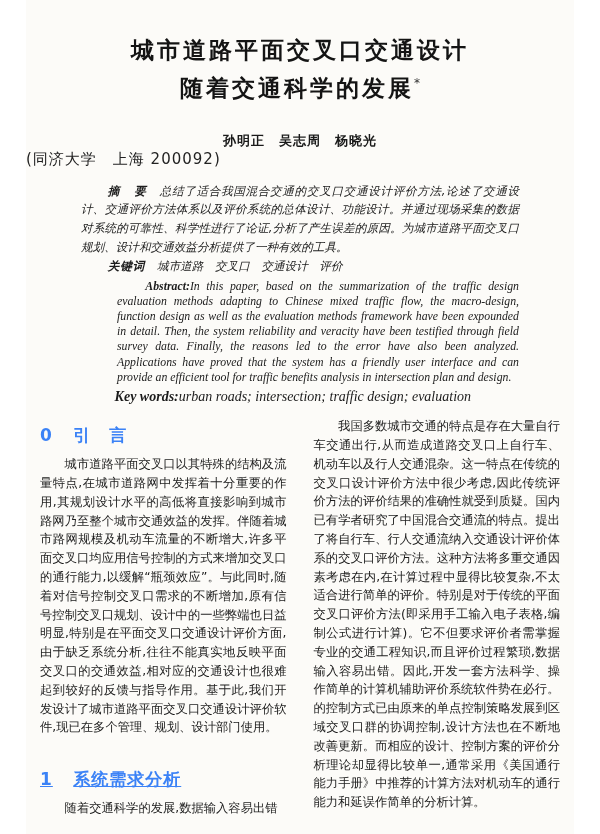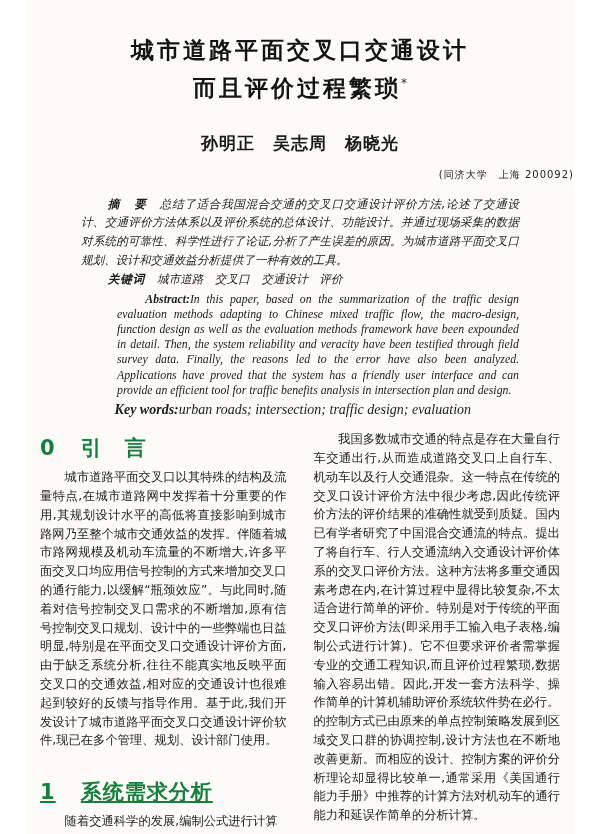--- a/index.html
+++ b/index.html
@@ -12,25 +12,25 @@
   }
   
   .title-block { text-align:center; padding-top:34px; }
   .title-line {
     font-size:23px; font-weight:700; line-height:33px;
     letter-spacing:3px; color:#141414;
   }
   .title-marker { font-size:12px; vertical-align:super; font-weight:400; letter-spacing:0; color:#333; }
   .authors {
     text-align:center; margin-top:27px;
-    font-size:17px; font-weight:700; letter-spacing:1px; color:#1a1a1a;
+    font-size:13px; font-weight:700; letter-spacing:1px; color:#1a1a1a;
   }
   .affiliation {
-    text-align:right; margin-top:13px;
-    font-size:10px; color:#222; letter-spacing:1px;
+    text-align:left; 
+    font-size:15px; color:#222; letter-spacing:1px;
   }
   
   .abstract-block { margin:13px 55px 0 55px;font-style:italic; }
   .cn-abstract {
     font-size:11.6px; line-height:18.8px; text-align:justify;
     text-indent:2.3em; color:#1c1c1c;
   }
   .inline-label { font-weight:700; letter-spacing:1px;text-align:right; }
   .cn-keywords {
     font-size:11.6px; line-height:18.8px; text-indent:2.3em; color:#1c1c1c;
@@ -43,61 +43,61 @@
   }
   .en-abstract .inline-label, .en-keywords .inline-label { letter-spacing:0; }
   .en-keywords {
     font-family:"Liberation Serif", serif;
     font-size:14px; line-height:15.2px; text-indent:2.4em; margin-top:4px; color:#1b1b1b;
   }
   
   .columns { display:flex; gap:27px; margin:13px 14px 0 14px; }
   .col { width:273px; font-size:12.3px; line-height:18.8px; text-align:justify; color:#1c1c1c; }
   .sec-heading {
-    font-size:21px; font-weight:700; color:#15803d; letter-spacing:1px;
+    font-size:17px; font-weight:700; color:#3b82f6; letter-spacing:1px;
     margin:7px 0 9px 0; line-height:22px;
   }
   .sec-heading .sec-num { margin-right:1.2em; font-weight:700; }
   .body-para { text-indent:2em; }
   .body-para.no-indent { text-indent:0; }
   .sec-heading.mid { margin-top:31px;text-decoration:underline; }
   .sec-heading.cut { margin-top:18px; }
   
   .footnote { margin-top:41px; font-size:11px; line-height:16.5px; color:#242424; }
   .footnote-rule { width:156px; height:2px; background:#4d4d4d; margin:0 0 7px -4px; }
   .footnote-line { letter-spacing:0.5px; }
 </style>
 </head>
 <body>
 
 <div class="page">
 
   <div class="title-block">
     <div class="title-line">城市道路平面交叉口交通设计</div>
-    <div class="title-line"><span>而且评价过程繁琐</span><sup class="title-marker">*</sup></div>
+    <div class="title-line"><span>随着交通科学的发展</span><sup class="title-marker">*</sup></div>
   </div>
 
   <div class="authors">孙明正　吴志周　杨晓光</div>
   <div class="affiliation">(同济大学　上海 200092)</div>
 
   <div class="abstract-block">
     <p class="cn-abstract"><span class="inline-label">摘　要</span>　<span>总结了适合我国混合交通的交叉口交通设计评价方法,论述了交通设计、交通评价方法体系以及评价系统的总体设计、功能设计。并通过现场采集的数据对系统的可靠性、科学性进行了论证,分析了产生误差的原因。为城市道路平面交叉口规划、设计和交通效益分析提供了一种有效的工具。</span></p>
     <p class="cn-keywords"><span class="inline-label">关键词</span><span>城市道路　交叉口　交通设计　评价</span></p>
     <p class="en-abstract"><span class="inline-label">Abstract:</span><span>In this paper, based on the summarization of the traffic design evaluation methods adapting to Chinese mixed traffic flow, the macro-design, function design as well as the evaluation methods framework have been expounded in detail. Then, the system reliability and veracity have been testified through field survey data. Finally, the reasons led to the error have also been analyzed. Applications have proved that the system has a friendly user interface and can provide an efficient tool for traffic benefits analysis in intersection plan and design.</span></p>
     <p class="en-keywords"><span class="inline-label">Key words:</span><span>urban roads; intersection; traffic design; evaluation</span></p>
   </div>
 
   <div class="columns">
 
     <div class="col">
       <h2 class="sec-heading"><span class="sec-num">0</span><span>引　言</span></h2>
       <p class="body-para">城市道路平面交叉口以其特殊的结构及流量特点,在城市道路网中发挥着十分重要的作用,其规划设计水平的高低将直接影响到城市路网乃至整个城市交通效益的发挥。伴随着城市路网规模及机动车流量的不断增大,许多平面交叉口均应用信号控制的方式来增加交叉口的通行能力,以缓解“瓶颈效应”。与此同时,随着对信号控制交叉口需求的不断增加,原有信号控制交叉口规划、设计中的一些弊端也日益明显,特别是在平面交叉口交通设计评价方面,由于缺乏系统分析,往往不能真实地反映平面交叉口的交通效益,相对应的交通设计也很难起到较好的反馈与指导作用。基于此,我们开发设计了城市道路平面交叉口交通设计评价软件,现已在多个管理、规划、设计部门使用。</p>
 
       <h2 class="sec-heading mid"><span class="sec-num">1</span><span>系统需求分析</span></h2>
-      <p class="body-para">随着交通科学的发展,编制公式进行计算</p>
+      <p class="body-para">随着交通科学的发展,数据输入容易出错</p>
 
       <div class="footnote">
         <div class="footnote-rule"></div>
         <div class="footnote-line">收稿日期:2002-11-06</div>
 
       </div>
     </div>
 
     <div class="col">
       <p class="body-para">我国多数城市交通的特点是存在大量自行车交通出行,从而造成道路交叉口上自行车、机动车以及行人交通混杂。这一特点在传统的交叉口设计评价方法中很少考虑,因此传统评价方法的评价结果的准确性就受到质疑。国内已有学者研究了中国混合交通流的特点。提出了将自行车、行人交通流纳入交通设计评价体系的交叉口评价方法。这种方法将多重交通因素考虑在内,在计算过程中显得比较复杂,不太适合进行简单的评价。特别是对于传统的平面交叉口评价方法(即采用手工输入电子表格,编制公式进行计算)。它不但要求评价者需掌握专业的交通工程知识,而且评价过程繁琐,数据输入容易出错。因此,开发一套方法科学、操作简单的计算机辅助评价系统软件势在必行。</p>

